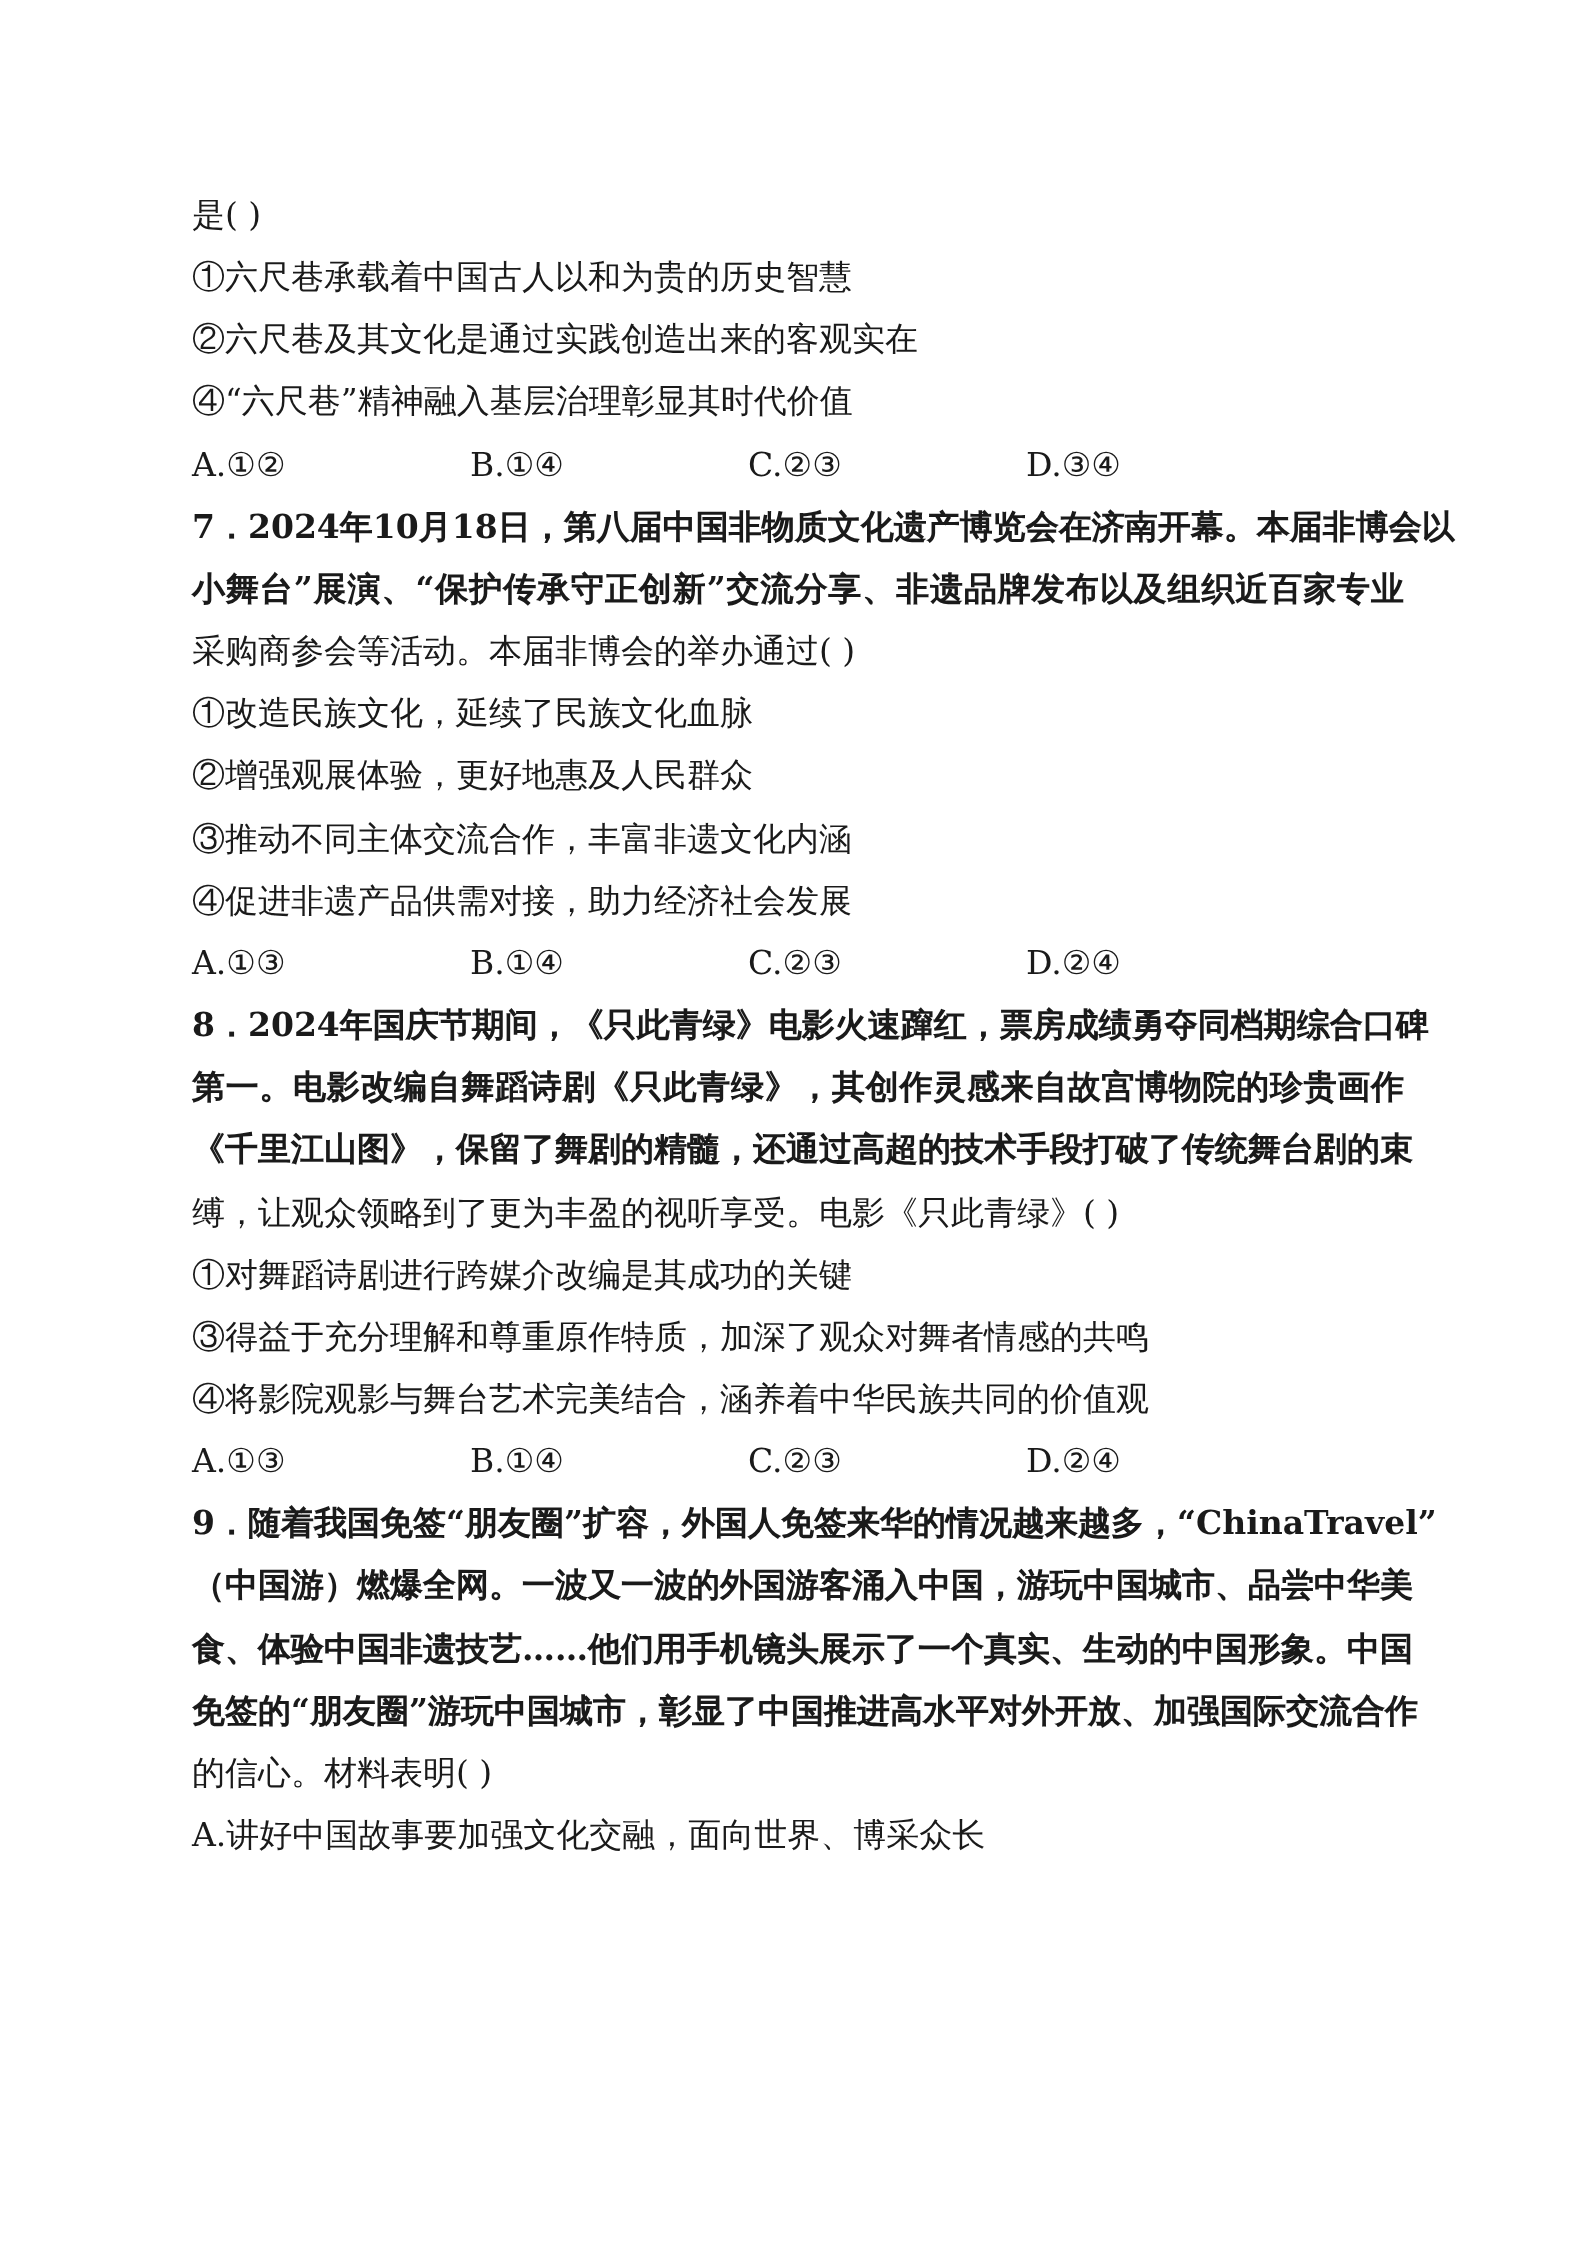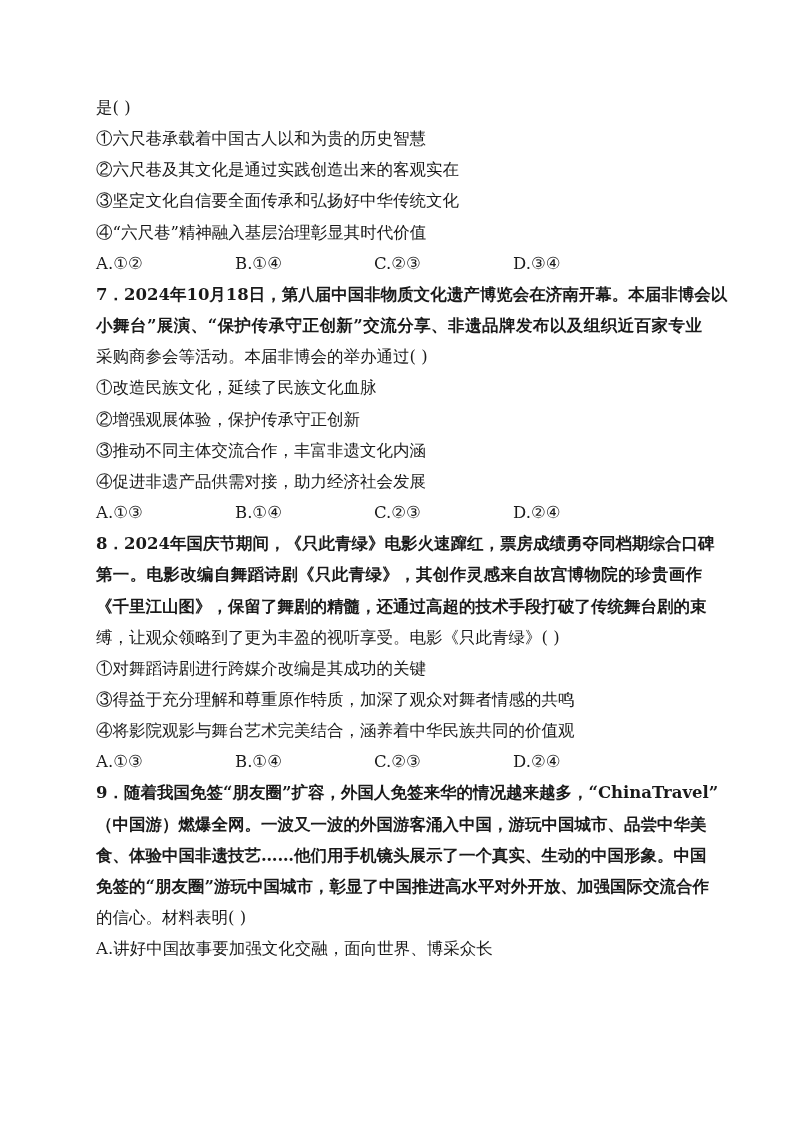--- a/index.html
+++ b/index.html
@@ -16,36 +16,35 @@
 </style>
 </head>
 <body>
 
 <div class="page">
 
   <section>
     <div class="line">是(  )</div>
     <div class="line">①六尺巷承载着中国古人以和为贵的历史智慧</div>
     <div class="line">②六尺巷及其文化是通过实践创造出来的客观实在</div>
-    <div class="line">③坚定文化自信要全面传承和弘扬好中华传统文化</div>
     <div class="line">④“六尺巷”精神融入基层治理彰显其时代价值</div>
     <div class="opts">
       <span class="opt">A.①②</span>
       <span class="opt">B.①④</span>
       <span class="opt">C.②③</span>
       <span class="opt">D.③④</span>
     </div>
   </section>
 
   <section>
     <div class="line justify">7．2024年10月18日，第八届中国非物质文化遗产博览会在济南开幕。本届非博会以</div>
     <div class="line justify">小舞台”展演、“保护传承守正创新”交流分享、非遗品牌发布以及组织近百家专业</div>
     <div class="line">采购商参会等活动。本届非博会的举办通过(  )</div>
     <div class="line">①改造民族文化，延续了民族文化血脉</div>
-    <div class="line">②增强观展体验，保护传承守正创新</div>
+    <div class="line">②增强观展体验，更好地惠及人民群众</div>
     <div class="line">③推动不同主体交流合作，丰富非遗文化内涵</div>
     <div class="line">④促进非遗产品供需对接，助力经济社会发展</div>
     <div class="opts">
       <span class="opt">A.①③</span>
       <span class="opt">B.①④</span>
       <span class="opt">C.②③</span>
       <span class="opt">D.②④</span>
     </div>
   </section>
 

